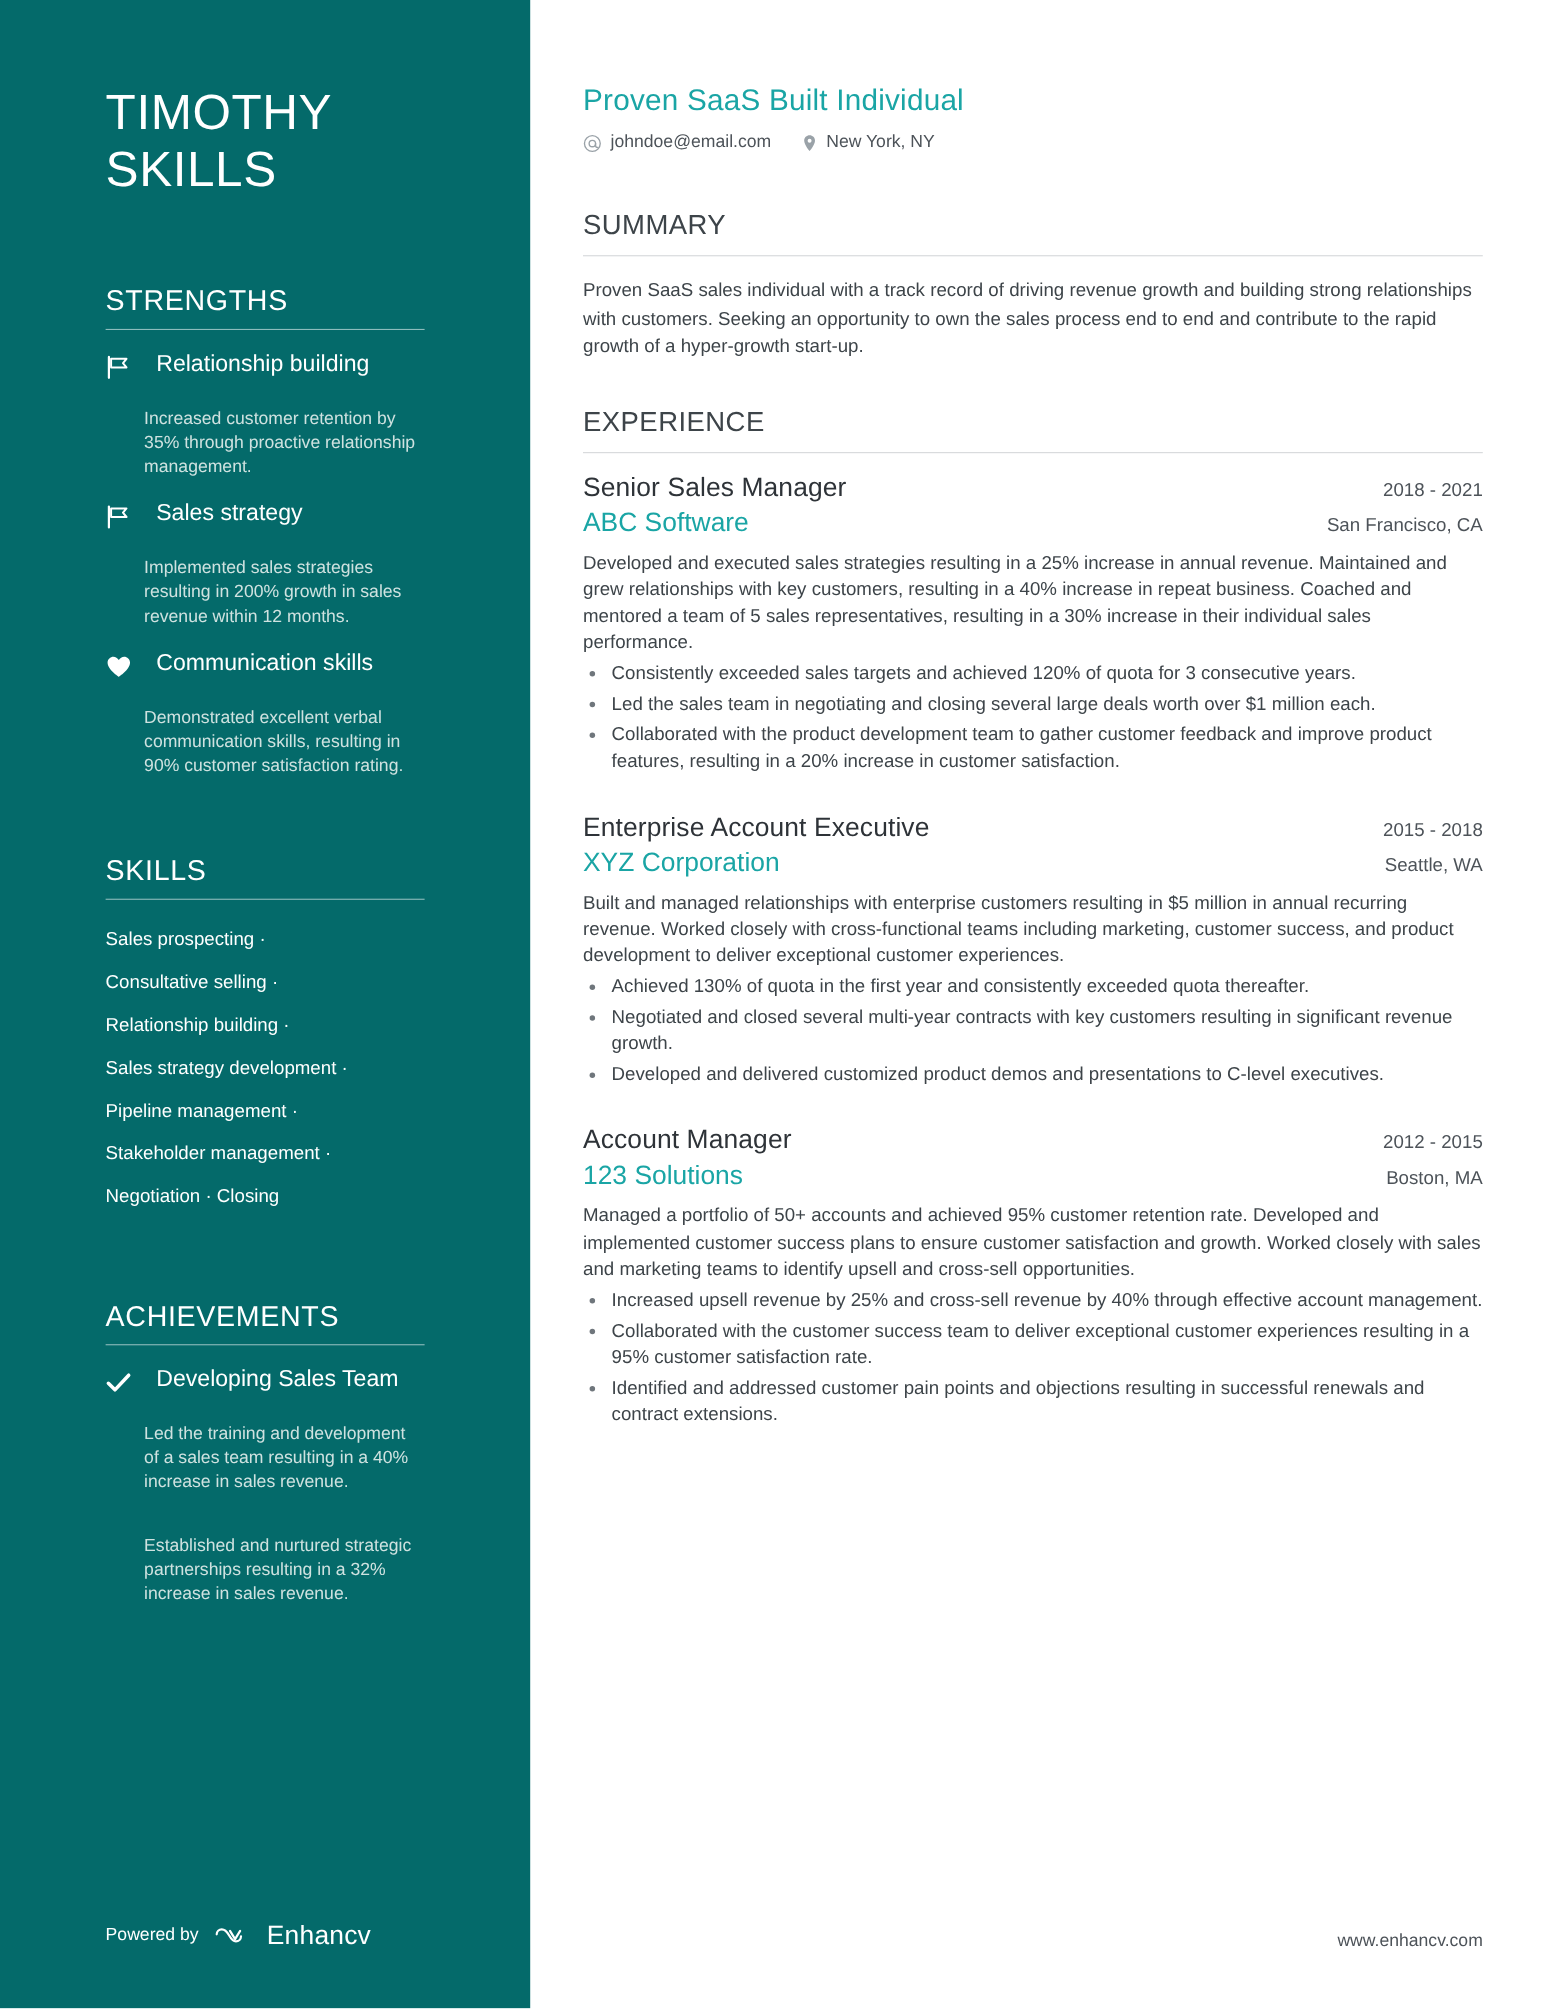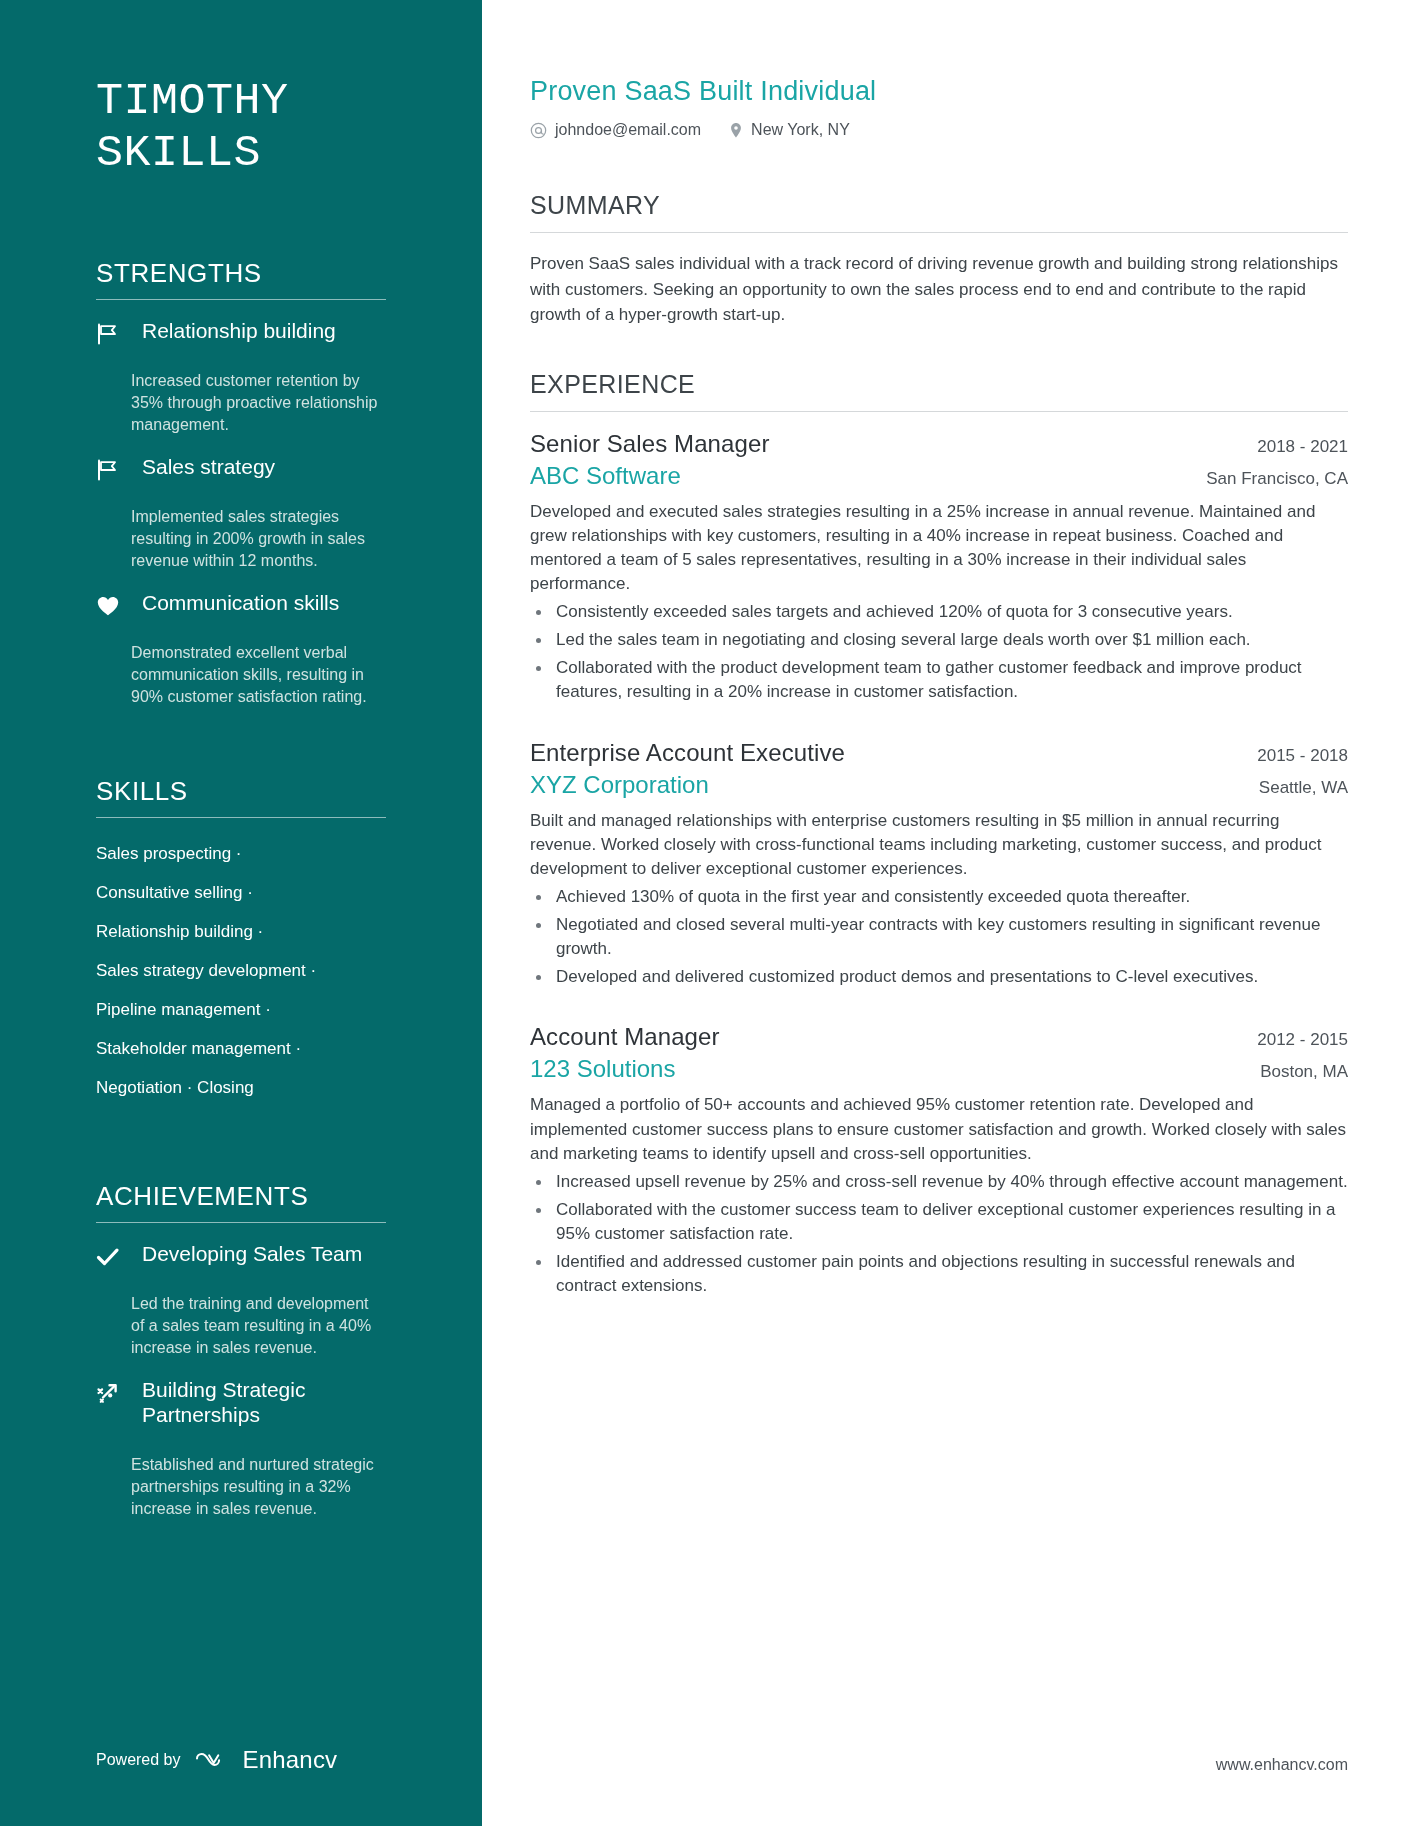--- a/index.html
+++ b/index.html
@@ -31,21 +31,21 @@
   .sidebar-inner { padding: 0 96px 0 96px; }
 
   .name {
     font-size: 45px;
     font-weight: 300;
     line-height: 1.16;
     letter-spacing: 0.5px;
     color: #ffffff;
     margin-bottom: 52px;
   }
-  .name-line { display: block; white-space: nowrap; font-family: Liberation Mono, monospace; }
+  .name-line { display: block; white-space: nowrap; }
 
   .side-section { margin-bottom: 8px; }
   .side-section-title {
     font-size: 26px;
     font-weight: 300;
     letter-spacing: 0.6px;
     color: #ffffff;
     padding-top: 26px;
     padding-bottom: 10px;
   }
@@ -277,34 +277,20 @@
             </svg>
           </span>
           <div class="bullet-body">
             <div class="bullet-title">Developing Sales Team</div>
           </div>
         </div>
         <div class="bullet-desc">Led the training and development of a sales team resulting in a 40% increase in sales revenue.</div>
 
         <div style="height:18px"></div>
 
-        <div class="bullet-item">
-          <span class="bullet-icon">
-            <svg width="24" height="22" viewBox="0 0 24 22" fill="none">
-              <path d="M7 15.5L19 3.5" stroke="#ffffff" stroke-width="2.4" stroke-linecap="round"></path>
-              <path d="M13.5 3.2H19.6V9.3" stroke="#ffffff" stroke-width="2.4" stroke-linecap="round" stroke-linejoin="round"></path>
-              <circle cx="14.2" cy="13.4" r="2.1" fill="#ffffff"></circle>
-              <path d="M2.5 7.4l3.6 3.6M6.1 7.4L2.5 11" stroke="#ffffff" stroke-width="2.2" stroke-linecap="round"></path>
-              <path d="M4.6 17.5l2.4 2.4M7 17.5l-2.4 2.4" stroke="#ffffff" stroke-width="1.9" stroke-linecap="round"></path>
-            </svg>
-          </span>
-          <div class="bullet-body">
-            <div class="bullet-title">Building Strategic Partnerships</div>
-          </div>
-        </div>
         <div class="bullet-desc">Established and nurtured strategic partnerships resulting in a 32% increase in sales revenue.</div>
       </section>
 
     </div>
 
     <div class="footer-left">
       <span class="powered">Powered by</span>
       <span class="enhancv-logo">
         <svg width="40" height="22" viewBox="0 0 40 22" fill="none">
           <path d="M2 7.5c0-2.6 2.1-4.6 4.6-4.6 3.1 0 5 2.6 6.6 5.4 1.6 2.8 3.2 5.6 6.3 5.6 2.5 0 4.6-2 4.6-4.6" stroke="#ffffff" stroke-width="2" stroke-linecap="round" transform="translate(0,2)"></path>

